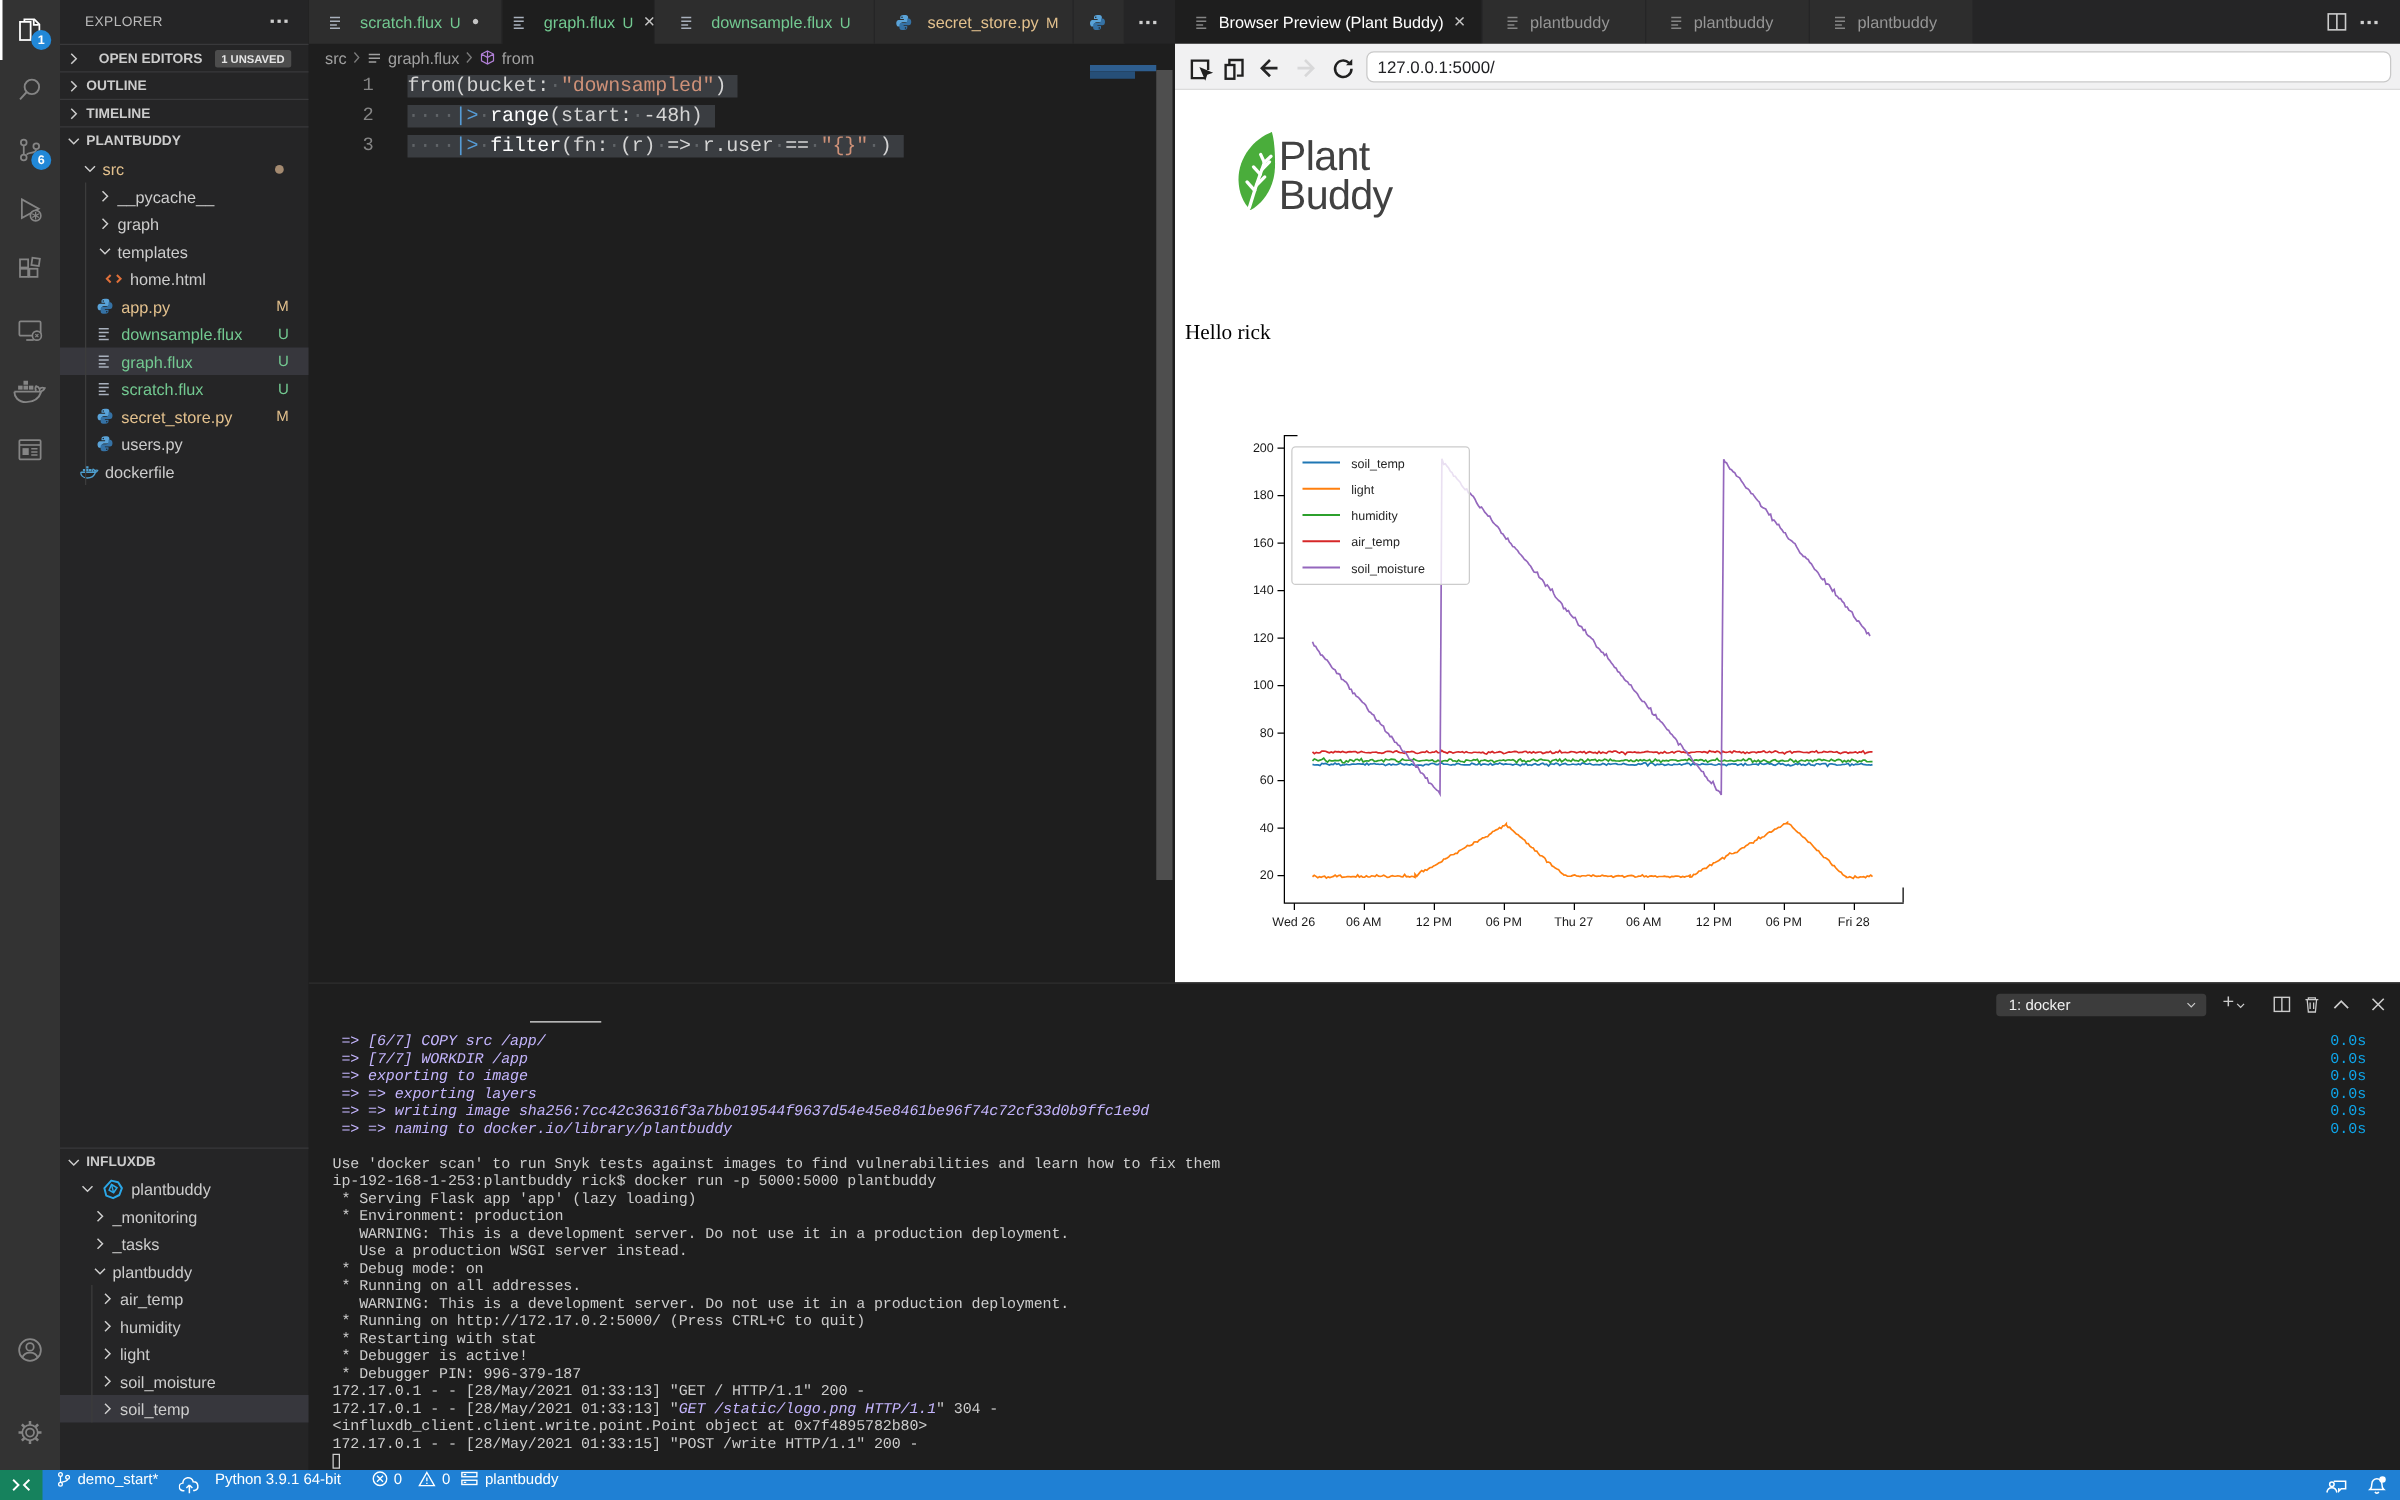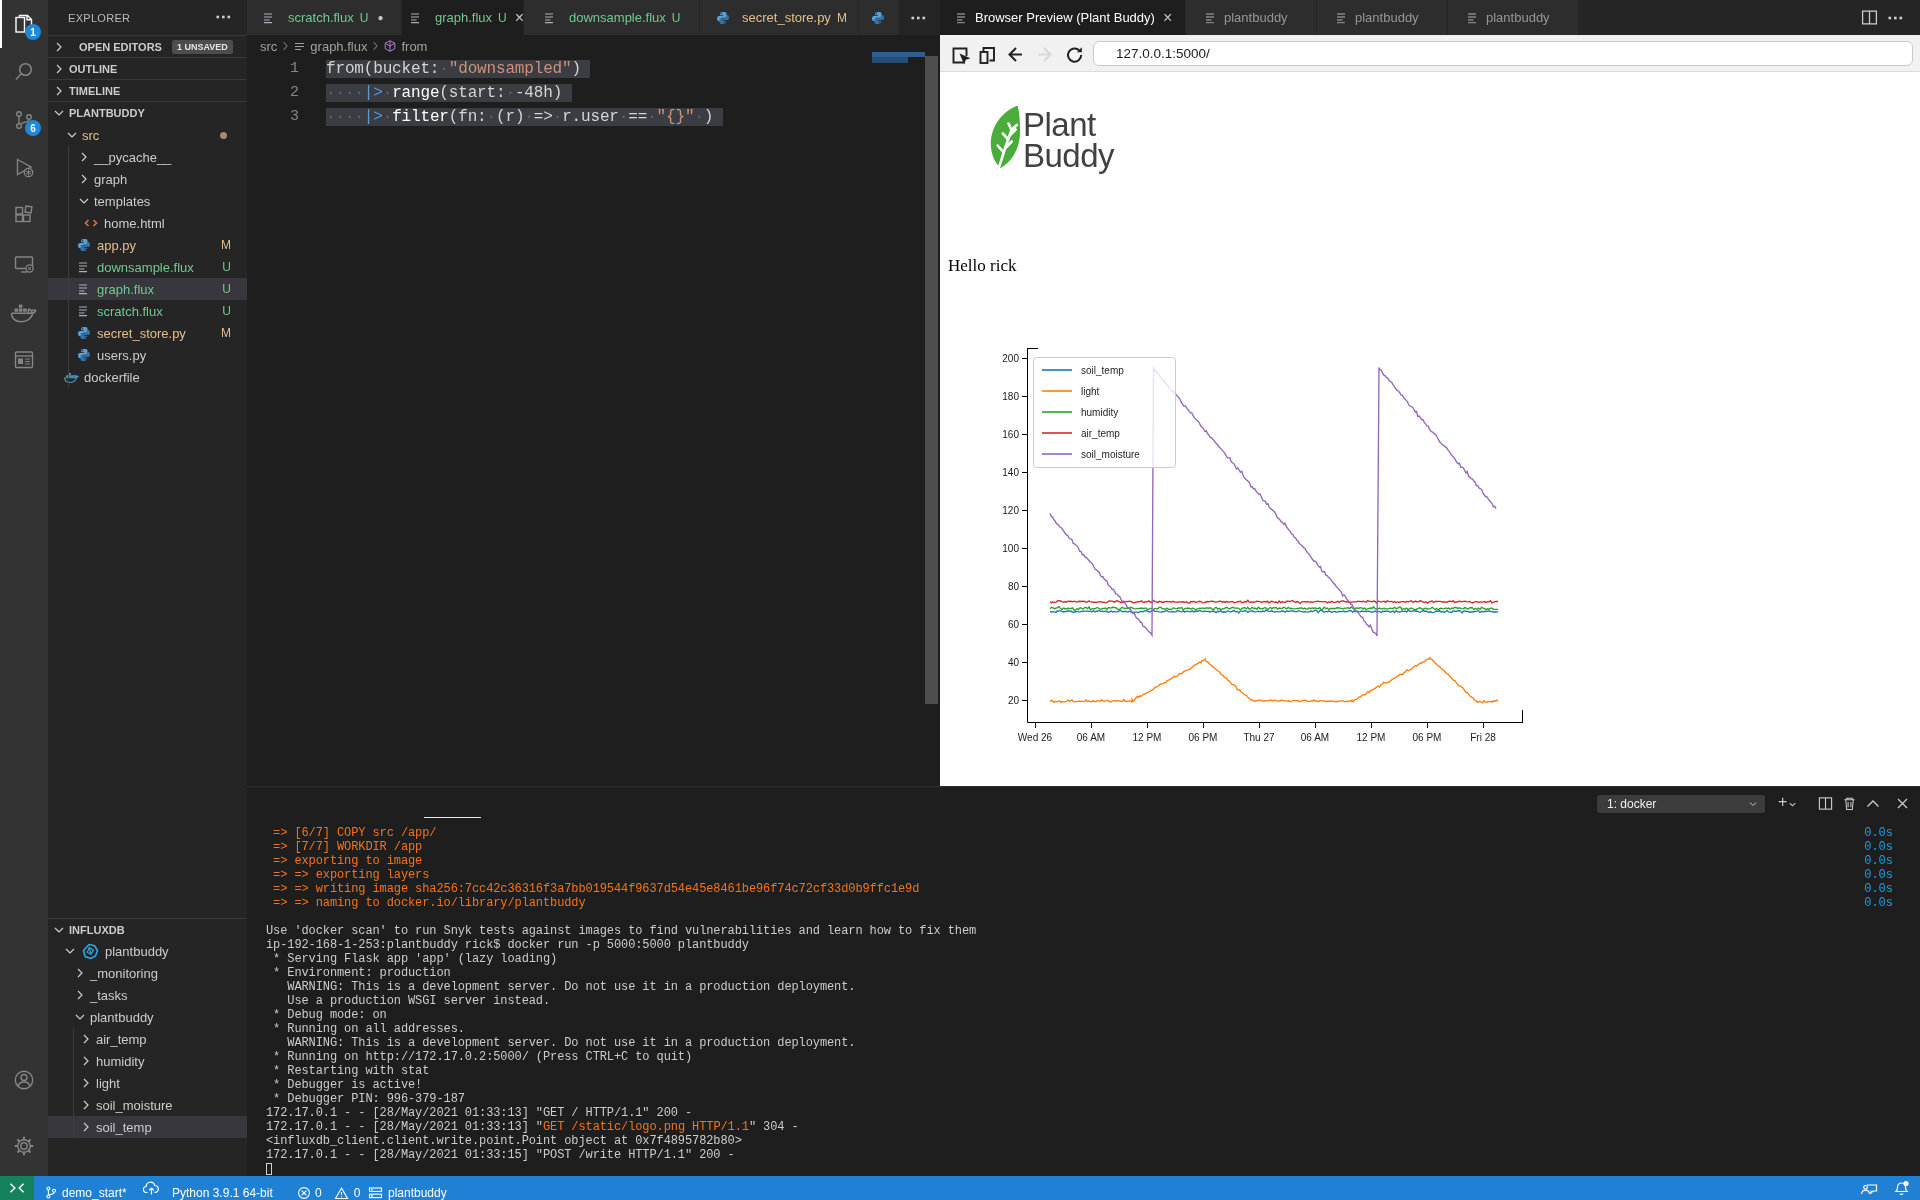--- a/index.html
+++ b/index.html
@@ -18,29 +18,29 @@
   .tab.active { background:#1e1e1e; }
   .green { color:#73c991; }
   .tan { color:#e2c08d; }
   .row { position:absolute; left:0; width:199px; height:22px; font-size:13px; display:flex; align-items:center; }
   .sel-row { background:#37373d; }
   .badge-gu { position:absolute; right:16px; font-size:12px; font-weight:400; }
   .sechead { position:absolute; left:0; width:199px; font-size:11px; font-weight:bold; color:#cccccc;
     display:flex; align-items:center; }
   #term { position:absolute; left:19px; top:40px; font:12px/14px "Liberation Mono",monospace; letter-spacing:-0.1px; color:#cccccc; white-space:pre; }
   #termright { position:absolute; right:27px; top:40px; font:12px/14px "Liberation Mono",monospace; color:#0ea5e9; text-align:right; white-space:pre; }
-  .tblue { color:#f97316; }
+  .tblue { color:#c4b5fd;font-style:italic; }
   .codeline { position:absolute; left:79px; font:16px/24px "Liberation Mono",monospace; letter-spacing:-0.16px; color:#d4d4d4; white-space:pre; }
   .csel { background:#3a3d41; }
   .lnum { position:absolute; left:0; width:52px; text-align:right; font:15px/24px "Liberation Mono",monospace; color:#858585; }
   .ws { color:#606468; }
   .str { color:#ce9178; }
   .fn { color:#ffffff; }
   .pipe { color:#569cd6; }
-  .sbitem { display:flex; align-items:flex-end; height:24px; }
+  .sbitem { display:flex; align-items:flex-start; height:24px; }
 </style>
 </head>
 <body>
 
 <div class="abs" id="activitybar">
   <div class="abs" style="left:0;top:0;width:2px;height:48px;background:#ffffff;"></div>
 
   <svg class="abs" style="left:12px;top:12px" width="24" height="24" viewBox="0 0 24 24">
     <path d="M7.5 5.5 V3.5 h8 l4 4 v11 h-5" fill="none" stroke="#ffffff" stroke-width="1.4"></path>
     <path d="M15 3.8 v4 h4" fill="none" stroke="#ffffff" stroke-width="1.4"></path>
@@ -488,21 +488,21 @@
   <svg class="abs" style="left:68px;top:46px;" width="15" height="17" viewBox="0 0 15 17">
     <path d="M14 8.5 H2 M8 2 L1.5 8.5 L8 15" fill="none" stroke="#262626" stroke-width="2.1"></path>
   </svg>
   <svg class="abs" style="left:97px;top:46px;" width="15" height="17" viewBox="0 0 15 17">
     <path d="M1 8.5 H13 M7 2 L13.5 8.5 L7 15" fill="none" stroke="#d8d8d9" stroke-width="2.1"></path>
   </svg>
   <svg class="abs" style="left:126px;top:46px;" width="18" height="18" viewBox="0 0 18 18">
     <path d="M15.2 9 a6.6 6.6 0 1 1 -2 -4.7" fill="none" stroke="#202020" stroke-width="2"></path>
     <path d="M15.8 1.2 v5 h-5 Z" fill="#202020"></path>
   </svg>
-  <div class="abs" style="left:153px;top:41px;width:820px;height:25px;background:#ffffff;border:1px solid #c9c9c9;border-radius:6px;color:#202124;font-size:13.5px;line-height:23px;padding-left:22px;">127.0.0.1:5000/</div>
+  <div class="abs" style="left:153px;top:41px;width:820px;height:25px;background:#ffffff;border:1px solid #c9c9c9;border-radius:6px;color:#202124;font-size:13.5px;line-height:23px;padding-left:8px;">127.0.0.1:5000/</div>
 
   <div class="abs" style="left:0;top:72px;width:980px;height:714px;background:#ffffff;">
 
     <svg class="abs" style="left:49px;top:32px;" width="140" height="70" viewBox="0 0 140 70">
       <path d="M28.5 1.5 C 14 7 1.5 22 1.8 40 C 2 50 5.5 58.5 11.5 64 C 22.5 58 30.5 45 31 30 C 31.2 19 30.5 8 28.5 1.5 Z" fill="#4aad3b"></path>
       <g stroke="#ffffff" stroke-width="2.6" stroke-linecap="round" fill="none">
         <path d="M10.5 62 C 14 50 18 38 22.5 26"></path>
         <path d="M14.8 48.5 L 8.6 41.5"></path>
           <path d="M16.3 44 L 22.8 37.5"></path>
         <path d="M19.3 35.5 L 13.8 29.5"></path>

